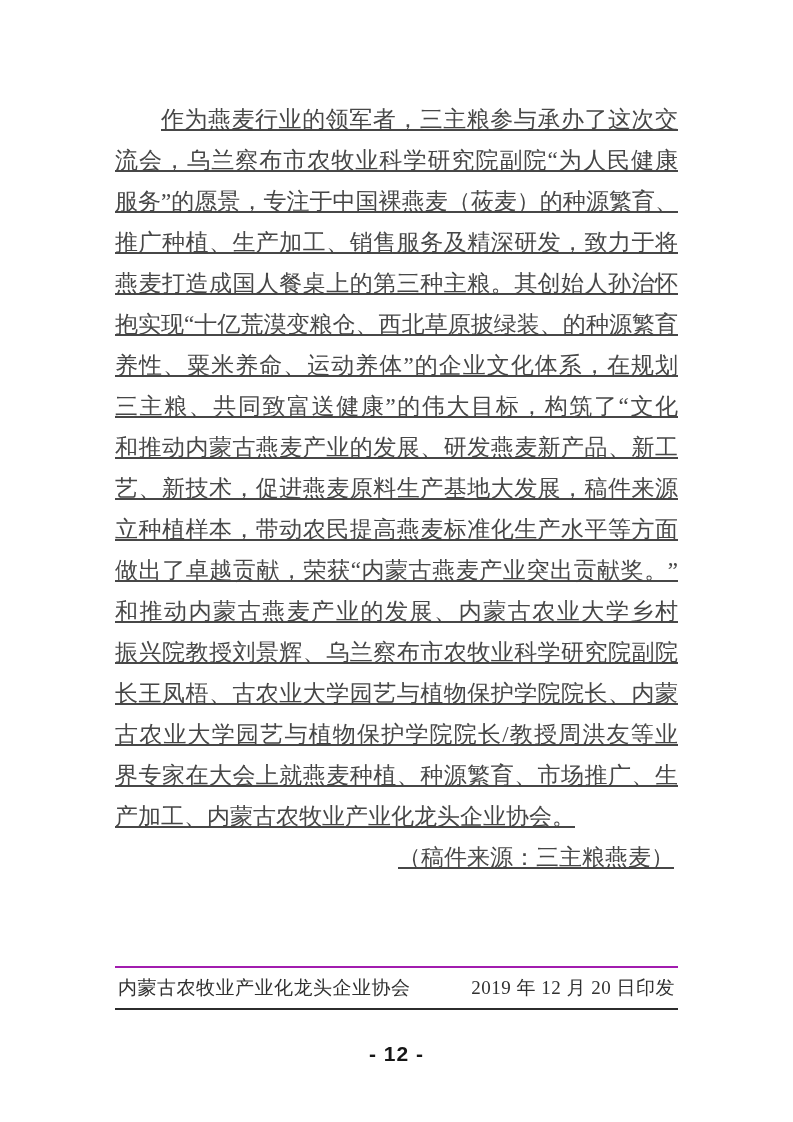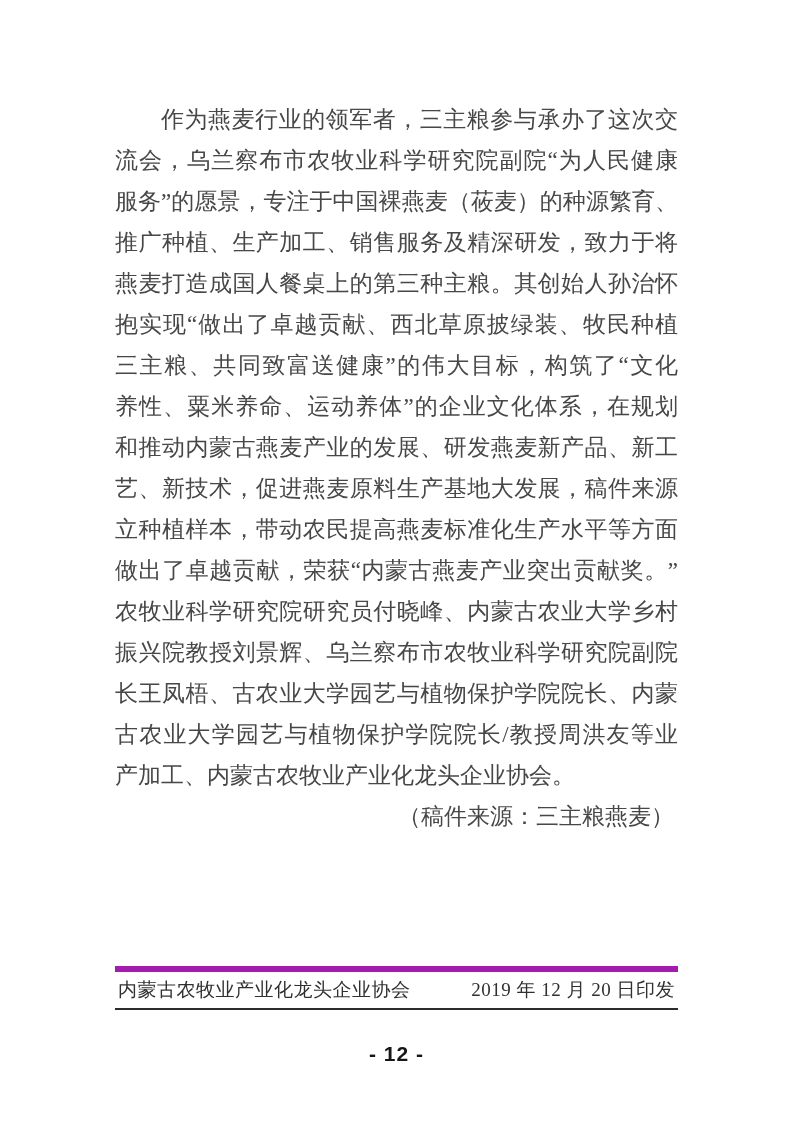--- a/index.html
+++ b/index.html
@@ -19,32 +19,33 @@
     font-size: 23px;
     line-height: 41px;
     color: #474747;
     font-weight: 400;
   }
   .line {
     text-align: justify;
     text-align-last: justify;
     text-justify: inter-character;
     min-height: 41px;
+    text-decoration: underline;
   }
   .line.indent { text-indent: 2em; }
   .line.para-end { text-align-last: left; }
   .line.align-right { text-align: center; text-align-last: right; padding-right: 4px; }
   .footer-row {
     position: absolute;
     left: 115px;
     top: 966px;
     width: 563px;
     height: 44px;
     box-sizing: border-box;
-    border-top: 6px solid #a21caf;
+    border-top: 2px solid #a21caf;
     border-bottom: 2px solid #2c2c2c;
     display: flex;
     justify-content: space-between;
     align-items: center;
     padding: 0 3px;
     font-size: 19px;
     color: #303030;
     letter-spacing: 0.5px;
     text-align: right;
   }
@@ -65,31 +66,32 @@
 <body>
 
 <div class="page">
 
   <main class="body-text">
     <div class="line indent">作为燕麦行业的领军者，三主粮参与承办了这次交</div>
     <div class="line">流会，乌兰察布市农牧业科学研究院副院“为人民健康</div>
     <div class="line">服务”的愿景，专注于中国裸燕麦（莜麦）的种源繁育、</div>
     <div class="line">推广种植、生产加工、销售服务及精深研发，致力于将</div>
     <div class="line">燕麦打造成国人餐桌上的第三种主粮。其创始人孙治怀</div>
-    <div class="line">抱实现“做出了卓越贡献、西北草原披绿装、牧民种植</div>
+    <div class="line">抱实现“十亿荒漠变粮仓、西北草原披绿装、的种源繁育</div>
+    <div class="line">养性、粟米养命、运动养体”的企业文化体系，在规划</div>
     <div class="line">三主粮、共同致富送健康”的伟大目标，构筑了“文化</div>
-    <div class="line">养性、粟米养命、运动养体”的企业文化体系，在规划</div>
     <div class="line">和推动内蒙古燕麦产业的发展、研发燕麦新产品、新工</div>
     <div class="line">艺、新技术，促进燕麦原料生产基地大发展，稿件来源</div>
     <div class="line">立种植样本，带动农民提高燕麦标准化生产水平等方面</div>
     <div class="line">做出了卓越贡献，荣获“内蒙古燕麦产业突出贡献奖。”</div>
-    <div class="line">农牧业科学研究院研究员付晓峰、内蒙古农业大学乡村</div>
+    <div class="line">和推动内蒙古燕麦产业的发展、内蒙古农业大学乡村</div>
     <div class="line">振兴院教授刘景辉、乌兰察布市农牧业科学研究院副院</div>
     <div class="line">长王凤梧、古农业大学园艺与植物保护学院院长、内蒙</div>
     <div class="line">古农业大学园艺与植物保护学院院长/教授周洪友等业</div>
+    <div class="line">界专家在大会上就燕麦种植、种源繁育、市场推广、生</div>
     <div class="line para-end">产加工、内蒙古农牧业产业化龙头企业协会。</div>
     <div class="line align-right">（稿件来源：三主粮燕麦）</div>
   </main>
 
   <footer class="footer-row">
     <span>内蒙古农牧业产业化龙头企业协会</span>
     <span>2019 年 12 月 20 日印发</span>
   </footer>
 
   <div class="page-number">- 12 -</div>

